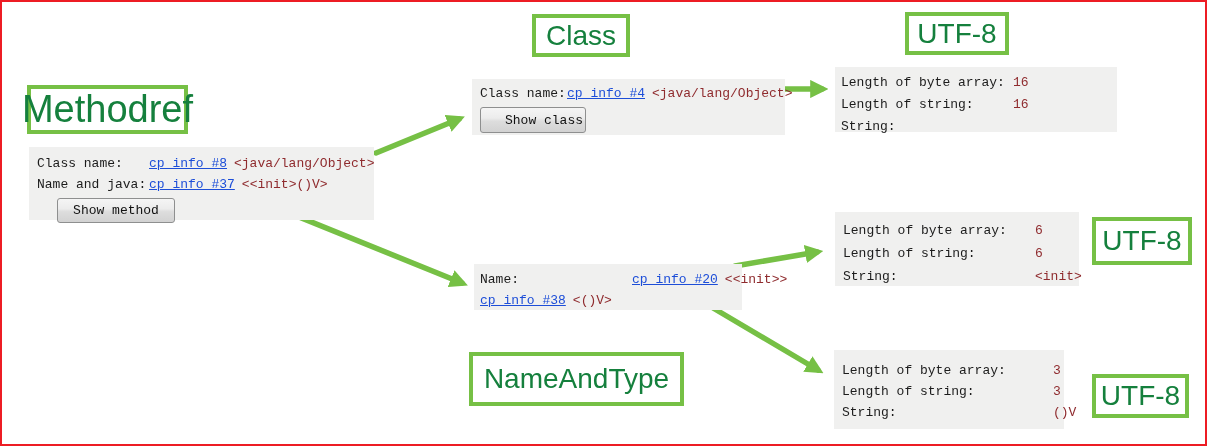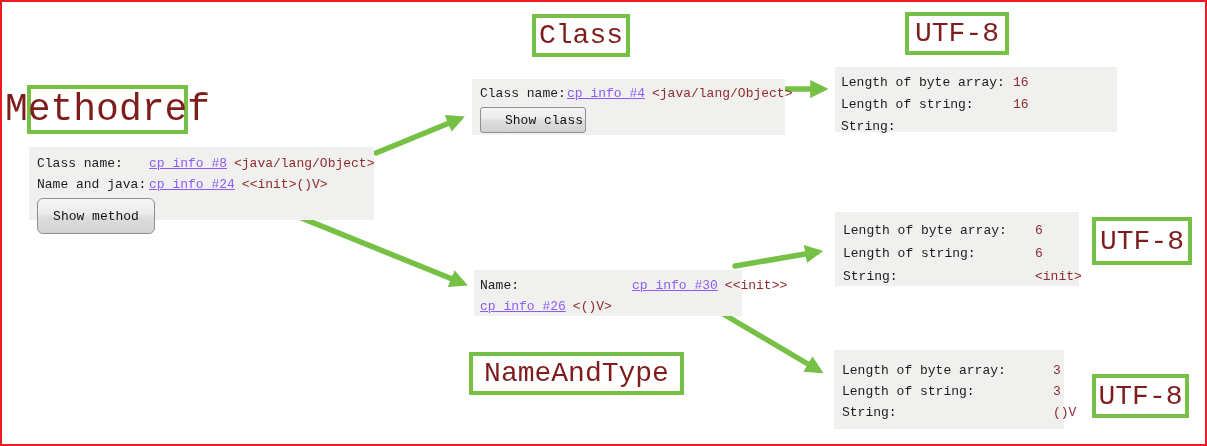--- a/index.html
+++ b/index.html
@@ -14,82 +14,82 @@
   }
   .arrows{position:absolute;left:0;top:0;width:100%;height:100%;pointer-events:none;}
 
   
   .biglabel{
     position:absolute;
     box-sizing:border-box;
     border:4px solid #76c045;
     background:#ffffff;
     display:flex;align-items:center;justify-content:center;
-    color:#7f1d1d;
-    font-family:Liberation Mono, monospace;
+    color:#15803d;
+    font-family:Liberation Sans, sans-serif;
     font-size:28px;
     white-space:nowrap;
   }
 
   
   .panel{
     position:absolute;
     box-sizing:border-box;
     background:#f0f0ef;
     font-family:"Liberation Mono","DejaVu Sans Mono",monospace;
     font-size:13px;
     color:#1c1c1c;
   }
   .row{display:flex;align-items:flex-end;white-space:pre;}
   .flabel{flex:0 0 auto;color:#1c1c1c;}
-  .cplink{color:#8b5cf6;text-decoration:underline;cursor:pointer;}
+  .cplink{color:#1d4ed8;text-decoration:underline;cursor:pointer;}
   .fvalue{color:#8f2b2e;margin-left:7px;}
   .fvalue.right{margin-left:auto;}
 
   .winbtn{
     box-sizing:border-box;
     font-family:"Liberation Mono","DejaVu Sans Mono",monospace;
     font-size:13px;color:#111;
     background:linear-gradient(to bottom,#f5f5f5,#ececec 42%,#dddddd 55%,#d2d2d2);
     border:1px solid #8e8f8f;
     border-radius:3px;
     padding:0;
   }
 
   
   #p-methodref{left:27px;top:145px;width:345px;height:73px;padding:6px 8px 0 8px;}
   #p-methodref .row{line-height:21px;}
   #p-methodref .flabel{width:112px;}
-  #p-methodref .winbtn{width:118px;height:36px;margin:3px 0 0 0;border-radius:6px;}
+  #p-methodref .winbtn{width:118px;height:25px;margin:3px 0 0 20px;}
 
   #p-class{left:470px;top:77px;width:313px;height:56px;padding:5px 8px 0 8px;}
   #p-class .row{line-height:20px;}
   #p-class .flabel{width:87px;}
   #p-class .winbtn{width:106px;height:26px;margin:3px 0 0 0;padding-left:22px;}
 
-  #p-nameandtype{left:472px;top:262px;width:268px;height:46px;padding:5px 8px 4px 6px;margin-top:6px;}
+  #p-nameandtype{left:472px;top:262px;width:268px;height:46px;padding:5px 8px 4px 6px;}
   #p-nameandtype .row{line-height:21px;}
   #p-nameandtype .flabel{width:152px;}
 
   .utf8panel .row{align-items:baseline;}
   #p-utf8-top{left:833px;top:65px;width:282px;height:65px;padding:5px 8px 0 6px;}
   #p-utf8-top .row{line-height:22px;}
   #p-utf8-top .flabel{width:156px;}
   #p-utf8-mid{left:833px;top:210px;width:244px;height:74px;padding:7px 8px 0 8px;}
   #p-utf8-mid .row{line-height:23px;}
   #p-utf8-mid .flabel{width:176px;}
   #p-utf8-bot{left:832px;top:348px;width:230px;height:79px;padding:10px 8px 0 8px;}
   #p-utf8-bot .row{line-height:21px;}
   #p-utf8-bot .flabel{width:195px;}
   .utf8panel .fvalue{margin-left:16px;}
 
   #lbl-methodref{left:25px;top:83px;width:161px;height:49px;font-size:38px;}
   #lbl-class{left:530px;top:12px;width:98px;height:43px;}
   #lbl-utf8-top{left:903px;top:10px;width:104px;height:43px;}
-  #lbl-nameandtype{left:467px;top:350px;width:215px;height:43px;}
+  #lbl-nameandtype{left:467px;top:350px;width:215px;height:54px;}
   #lbl-utf8-mid{left:1090px;top:215px;width:100px;height:48px;}
   #lbl-utf8-bot{left:1090px;top:372px;width:97px;height:44px;}
 </style>
 </head>
 <body>
 
 <div class="canvas">
 
   <svg class="arrows">
     <defs>
@@ -109,38 +109,38 @@
   <div class="biglabel" id="lbl-utf8-top">UTF-8</div>
   <div class="biglabel" id="lbl-nameandtype">NameAndType</div>
   <div class="biglabel" id="lbl-utf8-mid">UTF-8</div>
   <div class="biglabel" id="lbl-utf8-bot">UTF-8</div>
 
   <div class="panel" id="p-methodref">
     <div class="row">
       <span class="flabel">Class name:</span><a class="cplink">cp_info #8</a><span class="fvalue">&lt;java/lang/Object&gt;</span>
     </div>
     <div class="row">
-      <span class="flabel">Name and java:</span><a class="cplink">cp_info #24</a><span class="fvalue">&lt;&lt;init&gt;()V&gt;</span>
+      <span class="flabel">Name and java:</span><a class="cplink">cp_info #37</a><span class="fvalue">&lt;&lt;init&gt;()V&gt;</span>
     </div>
     <button class="winbtn">Show method</button>
   </div>
 
   <div class="panel" id="p-class">
     <div class="row">
       <span class="flabel">Class name:</span><a class="cplink">cp_info #4</a><span class="fvalue">&lt;java/lang/Object&gt;</span>
     </div>
     <button class="winbtn">Show class</button>
   </div>
 
   <div class="panel" id="p-nameandtype">
     <div class="row">
-      <span class="flabel">Name:</span><a class="cplink">cp_info #30</a><span class="fvalue">&lt;&lt;init&gt;&gt;</span>
+      <span class="flabel">Name:</span><a class="cplink">cp_info #20</a><span class="fvalue">&lt;&lt;init&gt;&gt;</span>
     </div>
     <div class="row">
-      <a class="cplink">cp_info #26</a><span class="fvalue">&lt;()V&gt;</span>
+      <a class="cplink">cp_info #38</a><span class="fvalue">&lt;()V&gt;</span>
     </div>
   </div>
 
   <div class="panel utf8panel" id="p-utf8-top">
     <div class="row">
       <span class="flabel">Length of byte array:</span><span class="fvalue">16</span>
     </div>
     <div class="row">
       <span class="flabel">Length of string:</span><span class="fvalue">16</span>
     </div>

